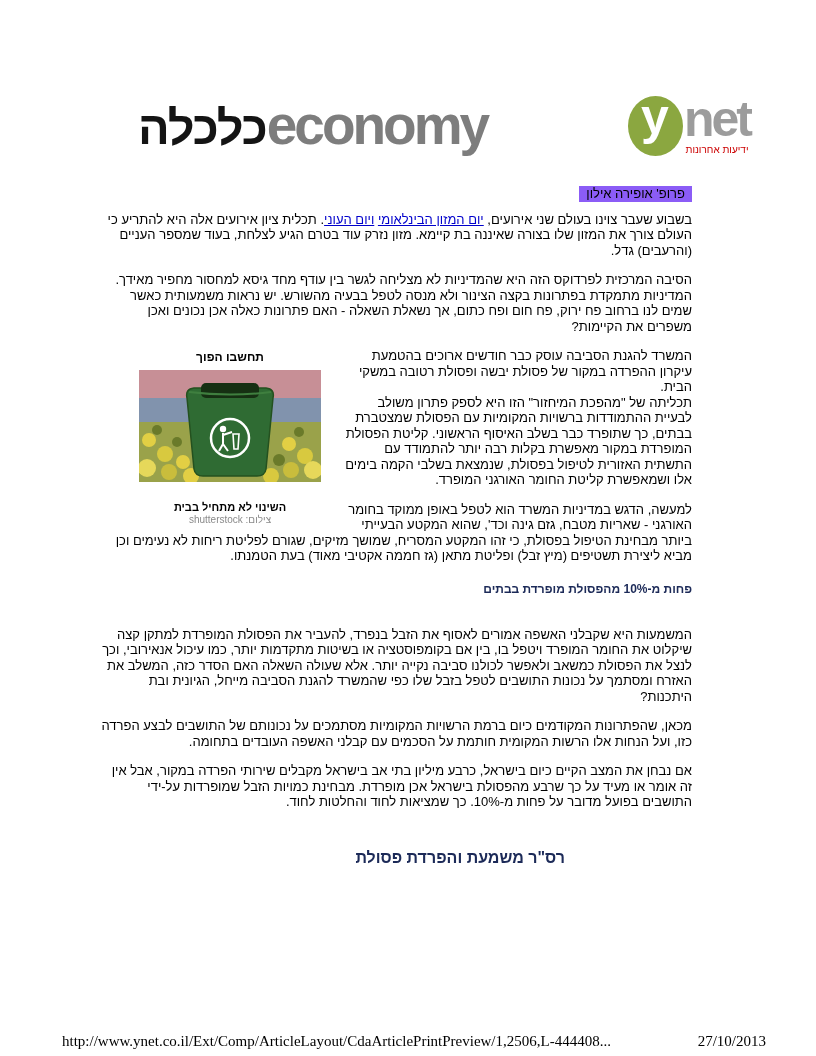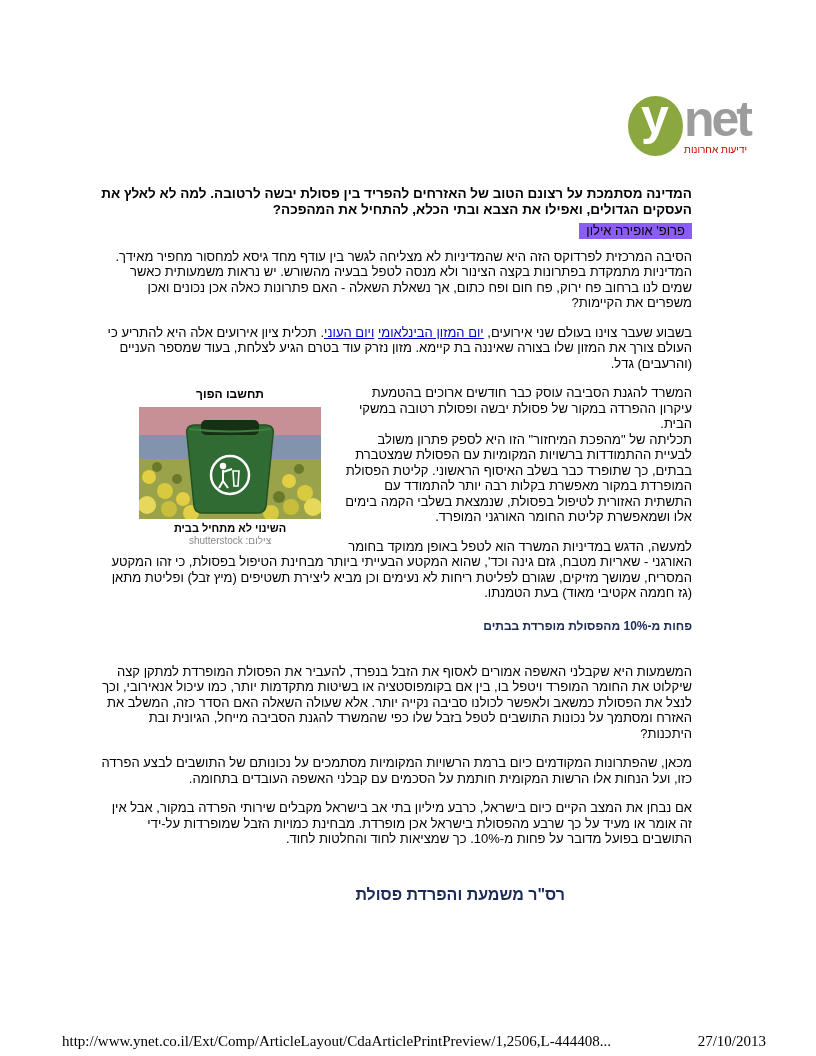--- a/index.html
+++ b/index.html
@@ -7,78 +7,81 @@
   body { font-family:"Liberation Sans","DejaVu Sans",sans-serif; color:#000; position:relative; }
 
   
   .header { position:absolute; top:96px; left:100px; width:650px; height:78px; }
   .brand { position:absolute; left:38px; top:2px; display:flex; align-items:baseline; white-space:nowrap; }
   .brand-he { font-size:47px; font-weight:bold; color:#141414; letter-spacing:-1px; line-height:1; }
   .brand-en { font-size:55px; font-weight:bold; color:#7d7d7d; letter-spacing:-3px; line-height:1; }
   .ynet { position:absolute; right:0; top:0; display:flex; align-items:flex-start; }
   .y-circle { width:55px; height:60px; background:#8ba740; border-radius:50%; position:relative; flex:0 0 auto; }
   .y-circle .y-glyph { position:absolute; left:13px; top:-6px; color:#ffffff; font-size:50px; font-weight:bold; line-height:1.1; }
-  .net-col { display:flex; flex-direction:column; align-items:flex-start; margin-left:1px; }
+  .net-col { display:flex; flex-direction:column; align-items:center; margin-left:1px; }
   .net-word { font-size:50px; font-weight:bold; color:#9c9c9c; letter-spacing:-3px; line-height:0.92; }
   .ynet-tagline { direction:rtl; font-size:10px; font-weight:normal; color:#cc0000; margin-top:2px; letter-spacing:0; }
 
   
   .article { position:absolute; top:186px; left:100px; width:592px; direction:rtl; text-align:right;
              font-size:13px; line-height:15.5px; }
   .title { font-size:16px; line-height:19px; font-weight:bold; margin:0 127px 13px 0; }
   .subtitle { font-size:13.5px; font-weight:bold; margin-bottom:6px; }
   .byline-row { margin-bottom:10px; }
   .byline { background:#8b5cf6; display:inline-block; padding:0 7px; }
   .article p.body { margin-bottom:14px; }
   .article p.tight-top { margin-top:0; }
   .article p.tight-bottom { margin-bottom:0; }
   a.inline-link { color:#0000cc; text-decoration:underline; cursor:pointer; }
 
   
   .photo-box { float:left; width:188px; margin:2px 14px 4px 36px; text-align:center; }
   .photo-title { font-size:12px; font-weight:bold; margin-bottom:4px; }
   .photo-frame { width:182px; height:112px; margin:0 auto; display:block; }
-  .photo-caption { font-size:11px; font-weight:bold; margin-top:3px; line-height:13px; }
+  .photo-caption { font-size:11px; font-weight:bold; margin-top:19px; line-height:13px; }
   .photo-credit { font-size:10px; color:#8a8a8a; line-height:12px; direction:rtl; }
 
   .section-heading { clear:both; color:#1c2a58; font-size:12px; line-height:22px; font-weight:bold; margin:2px 0 27px 0; }
   .closing-heading { color:#1c2a58; font-size:16px; font-weight:bold; margin:40px 127px 0 0; }
 
   
   .print-footer { position:absolute; top:1033px; left:62px; right:50px; display:flex;
                   justify-content:space-between; align-items:baseline;
                   font-family:"Liberation Serif","DejaVu Serif",serif; font-size:15px; color:#000; direction:ltr; }
 </style>
 </head>
 <body>
 
 <div class="header">
+  <div class="brand">
+    <span class="brand-he">כלכלה</span>
+    <span class="brand-en">economy</span>
+  </div>
   <div class="ynet">
     <div class="y-circle">
       <span class="y-glyph">y</span>
     </div>
     <div class="net-col">
       <span class="net-word">net</span>
       <span class="ynet-tagline">ידיעות אחרונות</span>
     </div>
   </div>
 </div>
 
 <div class="article">
 
 
-  <div class="subtitle">המדינה מסתמכת על רצונם הטוב של האזרחים להפריד בין פסולת יבשה לרטובה. למה לא לאלץ את העסקים הגדולים, ואפילו את הצבא ובתי הכלא, להתחיל את המהפכה?</div>
 
   <div class="byline-row">
     <span class="byline">פרופ' אופירה אילון</span>
   </div>
 
+  <p class="body"><span>בשבוע שעבר צוינו בעולם שני אירועים, </span><a class="inline-link">יום המזון הבינלאומי</a><span> </span><a class="inline-link">ויום העוני</a><span>. תכלית ציון אירועים אלה היא להתריע כי העולם צורך את המזון שלו בצורה שאיננה בת קיימא. מזון נזרק עוד בטרם הגיע לצלחת, בעוד שמספר העניים (והרעבים) גדל.</span></p>
+
   <p class="body">הסיבה המרכזית לפרדוקס הזה היא שהמדיניות לא מצליחה לגשר בין עודף מחד גיסא למחסור מחפיר מאידך. המדיניות מתמקדת בפתרונות בקצה הצינור ולא מנסה לטפל בבעיה מהשורש. יש נראות משמעותית כאשר שמים לנו ברחוב פח ירוק, פח חום ופח כתום, אך נשאלת השאלה - האם פתרונות כאלה אכן נכונים ואכן משפרים את הקיימות?</p>
-
-  <p class="body"><span>בשבוע שעבר צוינו בעולם שני אירועים, </span><a class="inline-link">יום המזון הבינלאומי</a><span> </span><a class="inline-link">ויום העוני</a><span>. תכלית ציון אירועים אלה היא להתריע כי העולם צורך את המזון שלו בצורה שאיננה בת קיימא. מזון נזרק עוד בטרם הגיע לצלחת, בעוד שמספר העניים (והרעבים) גדל.</span></p>
 
   <div class="photo-box">
     <div class="photo-title">תחשבו הפוך</div>
     <svg class="photo-frame" viewBox="0 0 182 112" xmlns="http://www.w3.org/2000/svg">
       <rect x="0" y="0" width="182" height="42" fill="#c78f96"></rect>
       <rect x="0" y="28" width="182" height="30" fill="#8193ad"></rect>
       <rect x="0" y="52" width="182" height="60" fill="#9aa24a"></rect>
       <g>
         <circle cx="10" cy="70" r="7" fill="#e2cf44"></circle>
           <circle cx="26" cy="84" r="8" fill="#d8c93f"></circle>

